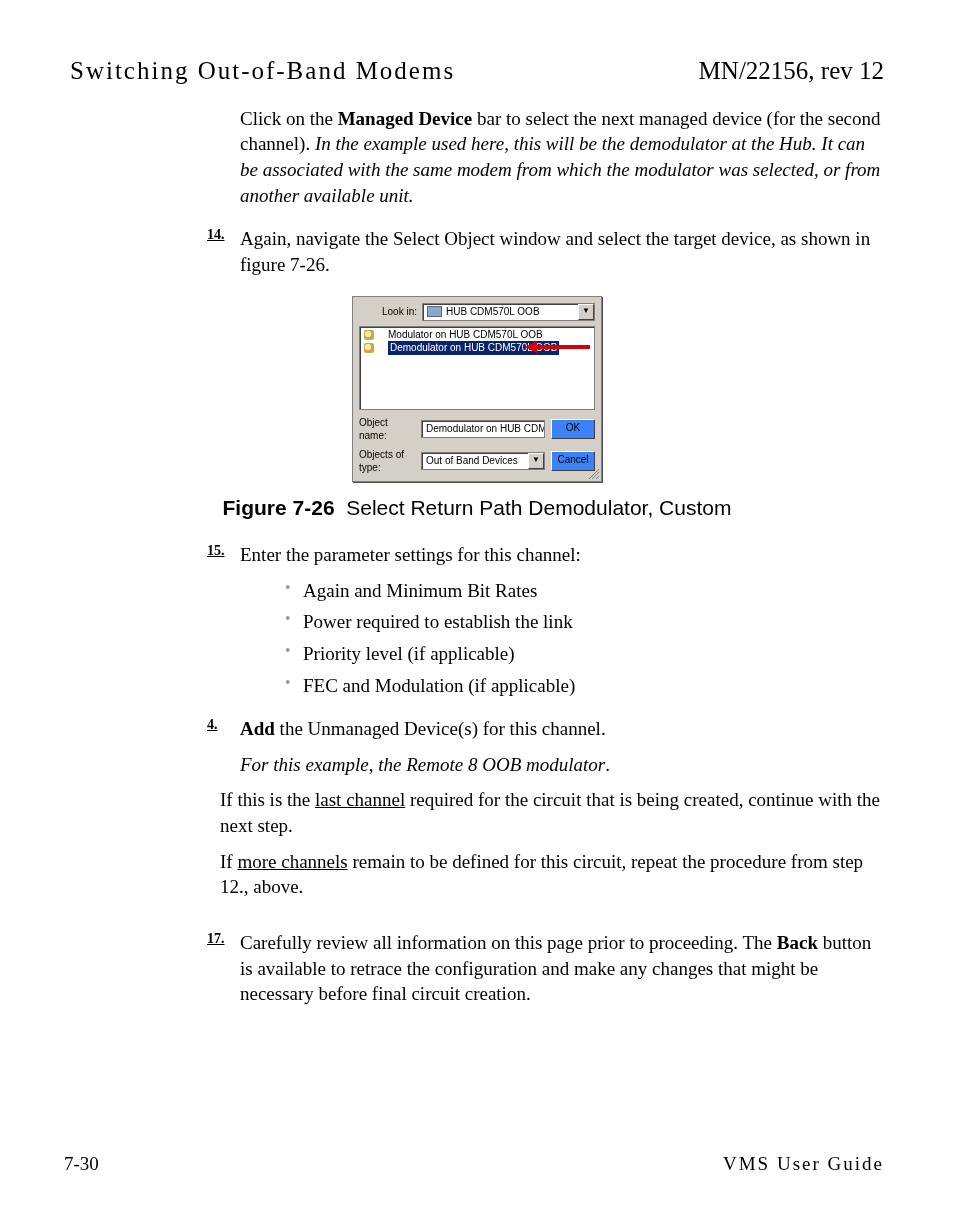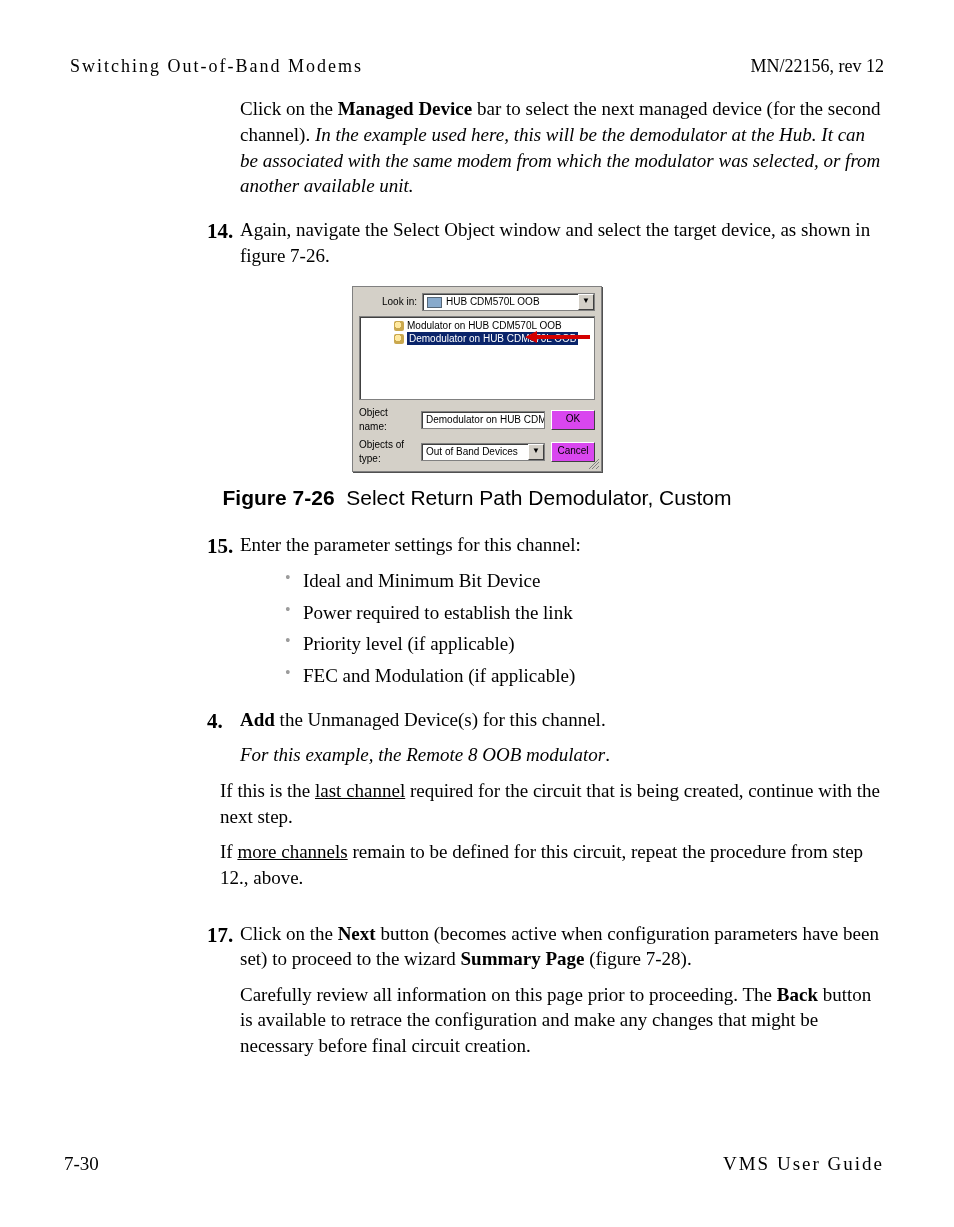--- a/index.html
+++ b/index.html
@@ -15,21 +15,21 @@
     box-sizing: border-box;
     width: 954px;
     min-height: 1227px;
     padding: 54px 70px 50px 70px;
     position: relative;
   }
   
   .run-head {
     display: flex;
     justify-content: space-between;
-    font-size: 18px;
+    font-size: 25px;
     margin-bottom: 18px;
   }
   .run-head .left { letter-spacing: 2px; }
   
   .flow {
     margin-left: 170px;
   }
   .flow p { margin: 0 0 10px 0; }
   .it { font-style: italic; }
   .b { font-weight: 700; }
@@ -37,21 +37,22 @@
   
   .step {
     position: relative;
     margin: 18px 0 10px 170px;
   }
   .step .num {
     position: absolute;
     left: -33px;
     top: 0;
     font-weight: 700;
-    font-size: 21px;
+    font-size: 14px;
+    text-decoration: underline;
   }
   .step .body p { margin: 0 0 10px 0; }
   
   ul.dots {
     list-style: none;
     padding: 0;
     margin: 8px 0 10px 45px;
   }
   ul.dots li {
     position: relative;
@@ -168,24 +169,23 @@
     height: 78px;
     background: #fff;
     border: 1px solid #808080;
     box-shadow: inset 1px 1px 0 #404040;
     padding: 2px;
     position: relative;
   }
   .listbox .item {
     display: flex;
     align-items: center;
-    gap: 3px;
+    gap: 14px;
     padding: 0 2px;
     height: 13px;
-    margin-left: 30px;
   }
   .listbox .item .dot {
     width: 10px; height: 10px;
     display: inline-block;
     background: radial-gradient(circle at 40% 40%, #ffe9a0 0 40%, #caa84e 41% 100%);
     border-radius: 2px;
   }
   .listbox .item.sel span.txt {
     background: #0a246a;
     color: #fff;
@@ -228,21 +228,21 @@
     box-shadow: inset 1px 1px 0 #404040;
     padding: 0 4px;
     display: flex;
     align-items: center;
     overflow: hidden;
     white-space: nowrap;
   }
   .winbtn {
     height: 18px;
     margin-left: 6px;
-    background: #d946ef;
+    background: #3b82f6;
     border: 1px solid #fff;
     border-right-color: #404040;
     border-bottom-color: #404040;
     text-align: center;
     line-height: 16px;
     font-size: 10px;
   }
   .grip {
     position: absolute;
     right: 2px;
@@ -322,21 +322,21 @@
 
 <div class="fig-caption">
   <span class="lead">Figure 7-26</span>&nbsp;&nbsp;<span>Select Return Path Demodulator, Custom</span>
 </div>
 
 <div class="step">
   <span class="num">15.</span>
   <div class="body">
     <p>Enter the parameter settings for this channel:</p>
     <ul class="dots">
-      <li>Ideal and Minimum Bit Device</li>
+      <li>Again and Minimum Bit Rates</li>
       <li>Power required to establish the link</li>
       <li>Priority level (if applicable)</li>
       <li>FEC and Modulation (if applicable)</li>
     </ul>
   </div>
 </div>
 
 <div class="step">
   <span class="num">4.</span>
   <div class="body">
@@ -355,23 +355,20 @@
   </p>
   <p>
     <span>If </span><span class="u">more channels</span><span> remain to be defined for this circuit, repeat the procedure from step 12., above.</span>
   </p>
 </div>
 
 <div class="step" style="margin-top:30px;">
   <span class="num">17.</span>
   <div class="body">
     <p>
-      <span>Click on the </span><span class="b">Next</span><span> button (becomes active when configuration parameters have been set) to proceed to the wizard </span><span class="b">Summary Page</span><span> (figure 7-28).</span>
-    </p>
-    <p>
       <span>Carefully review all information on this page prior to proceeding. The </span><span class="b">Back</span><span> button is available to retrace the configuration and make any changes that might be necessary before final circuit creation.</span>
     </p>
   </div>
 </div>
 
 <div class="foot">
   <div>7-30</div>
   <div class="right">VMS User Guide</div>
 </div>
 

